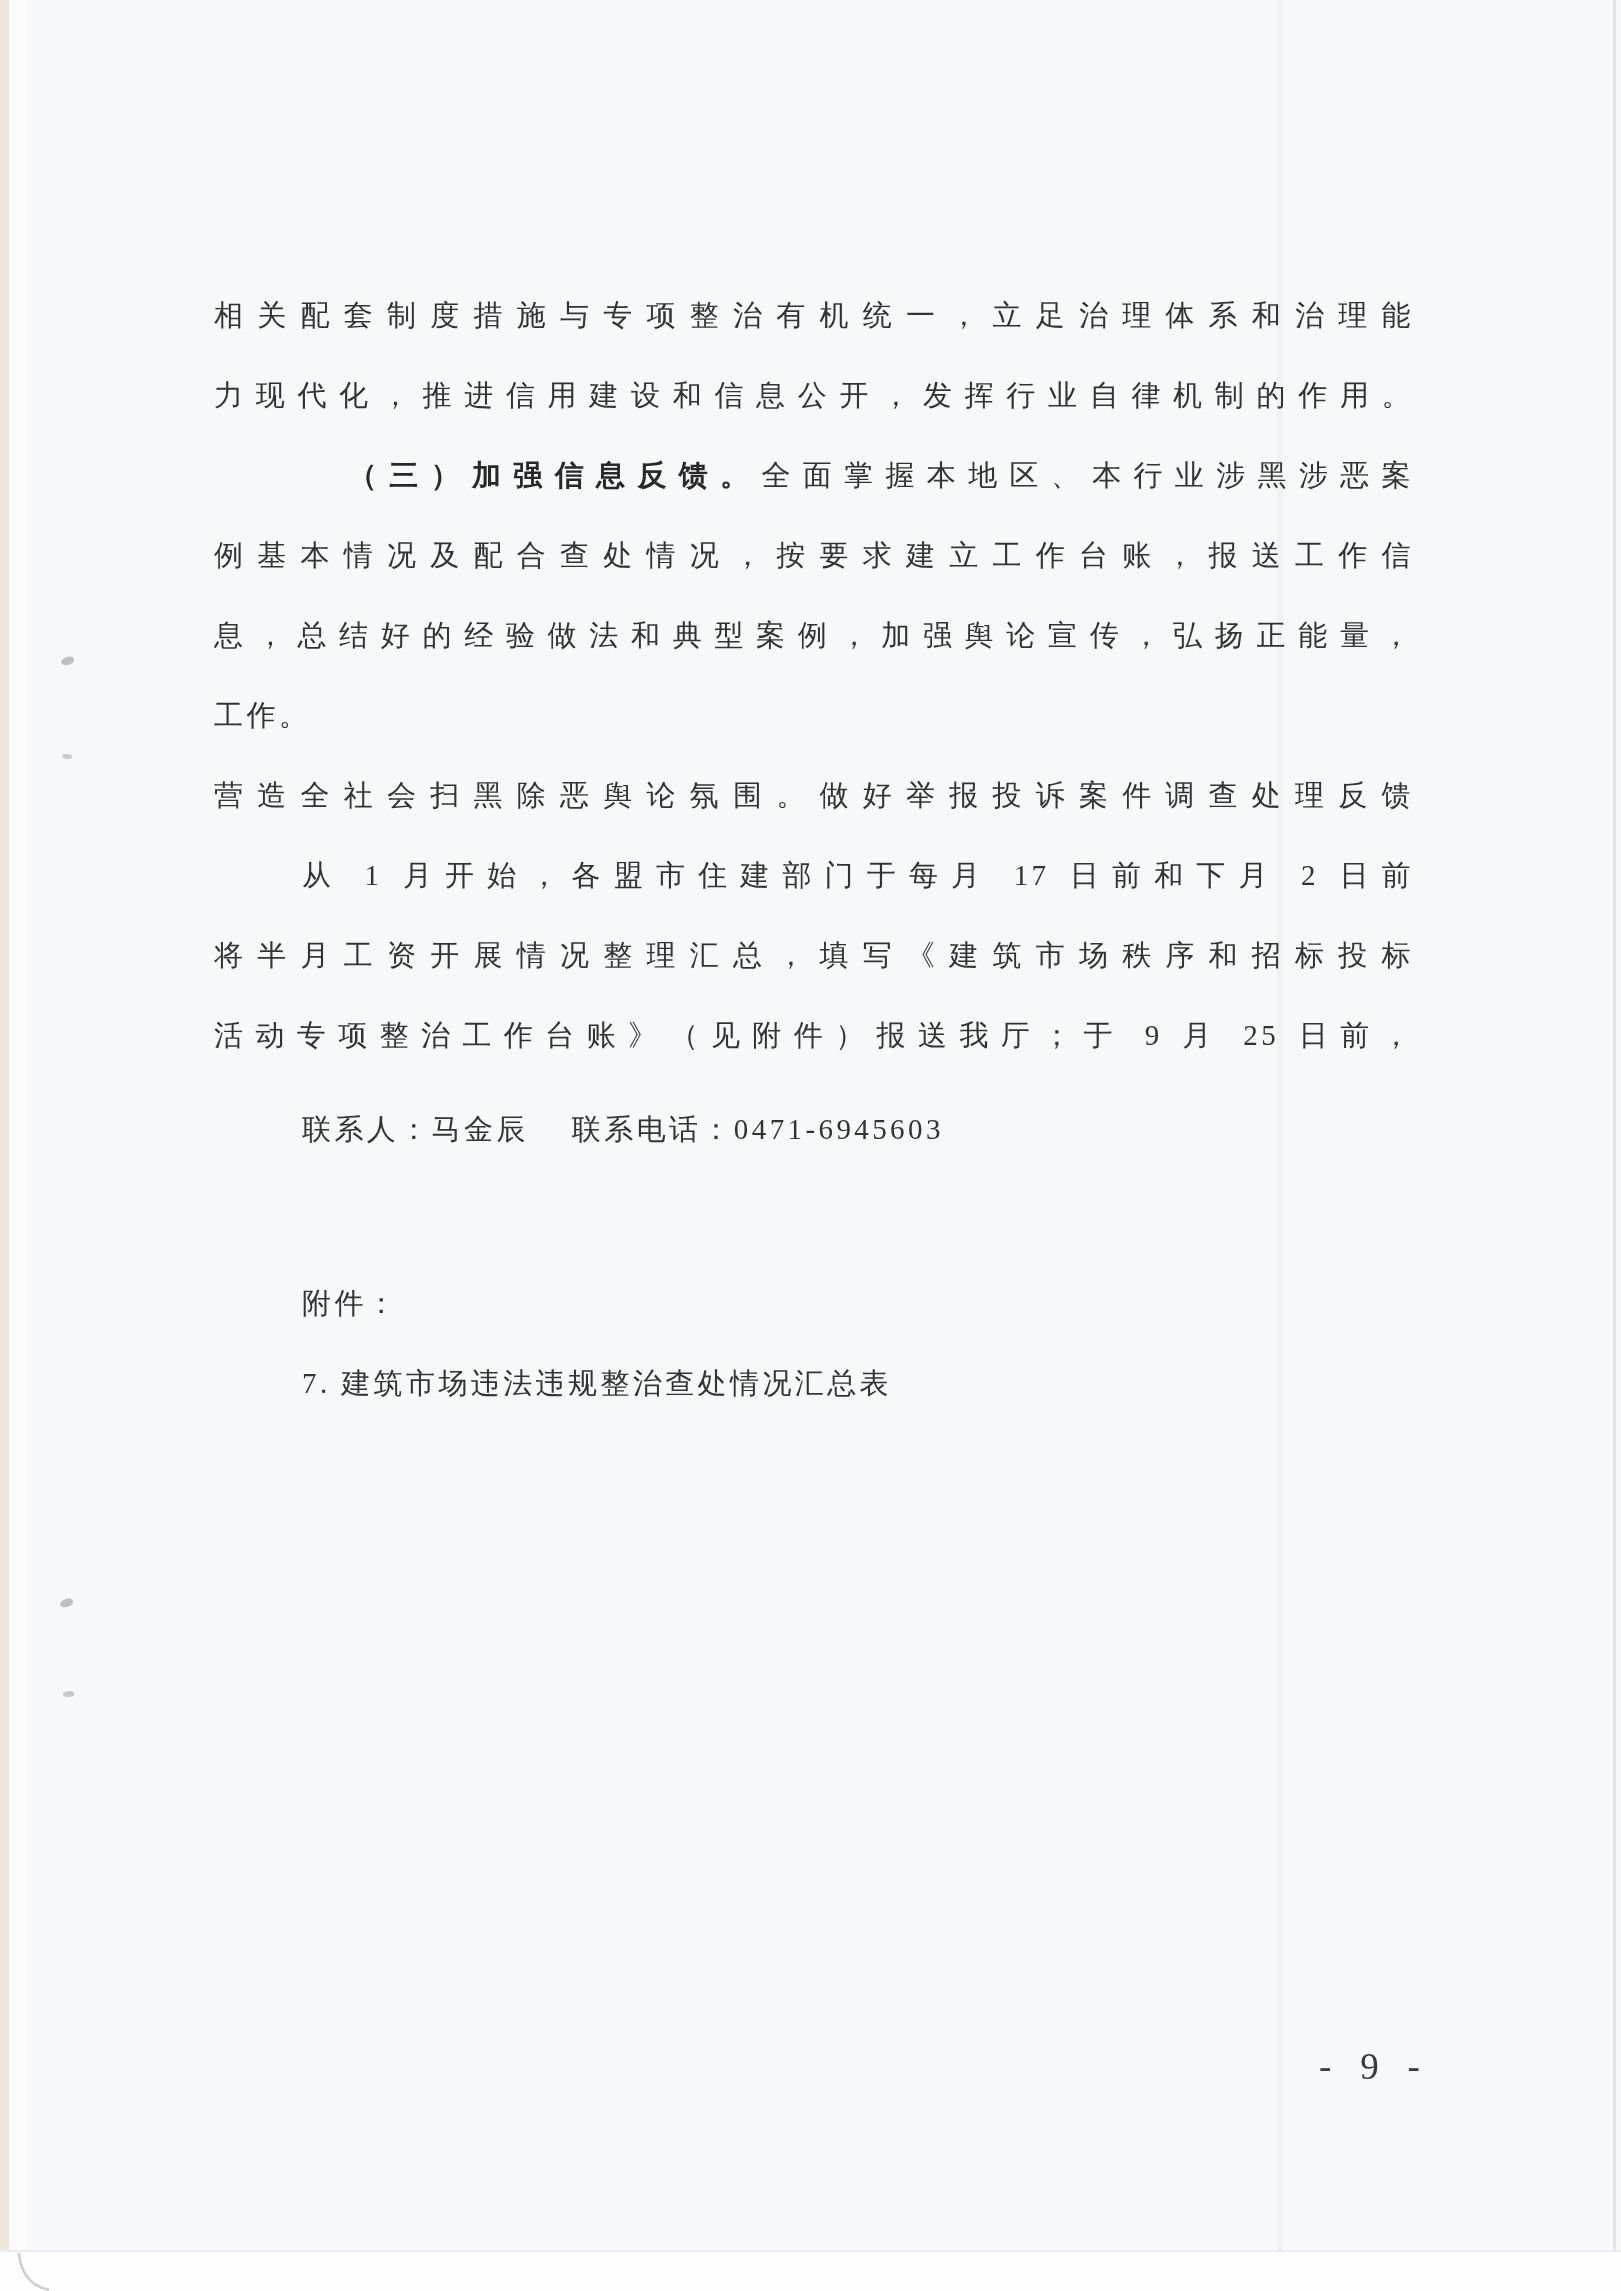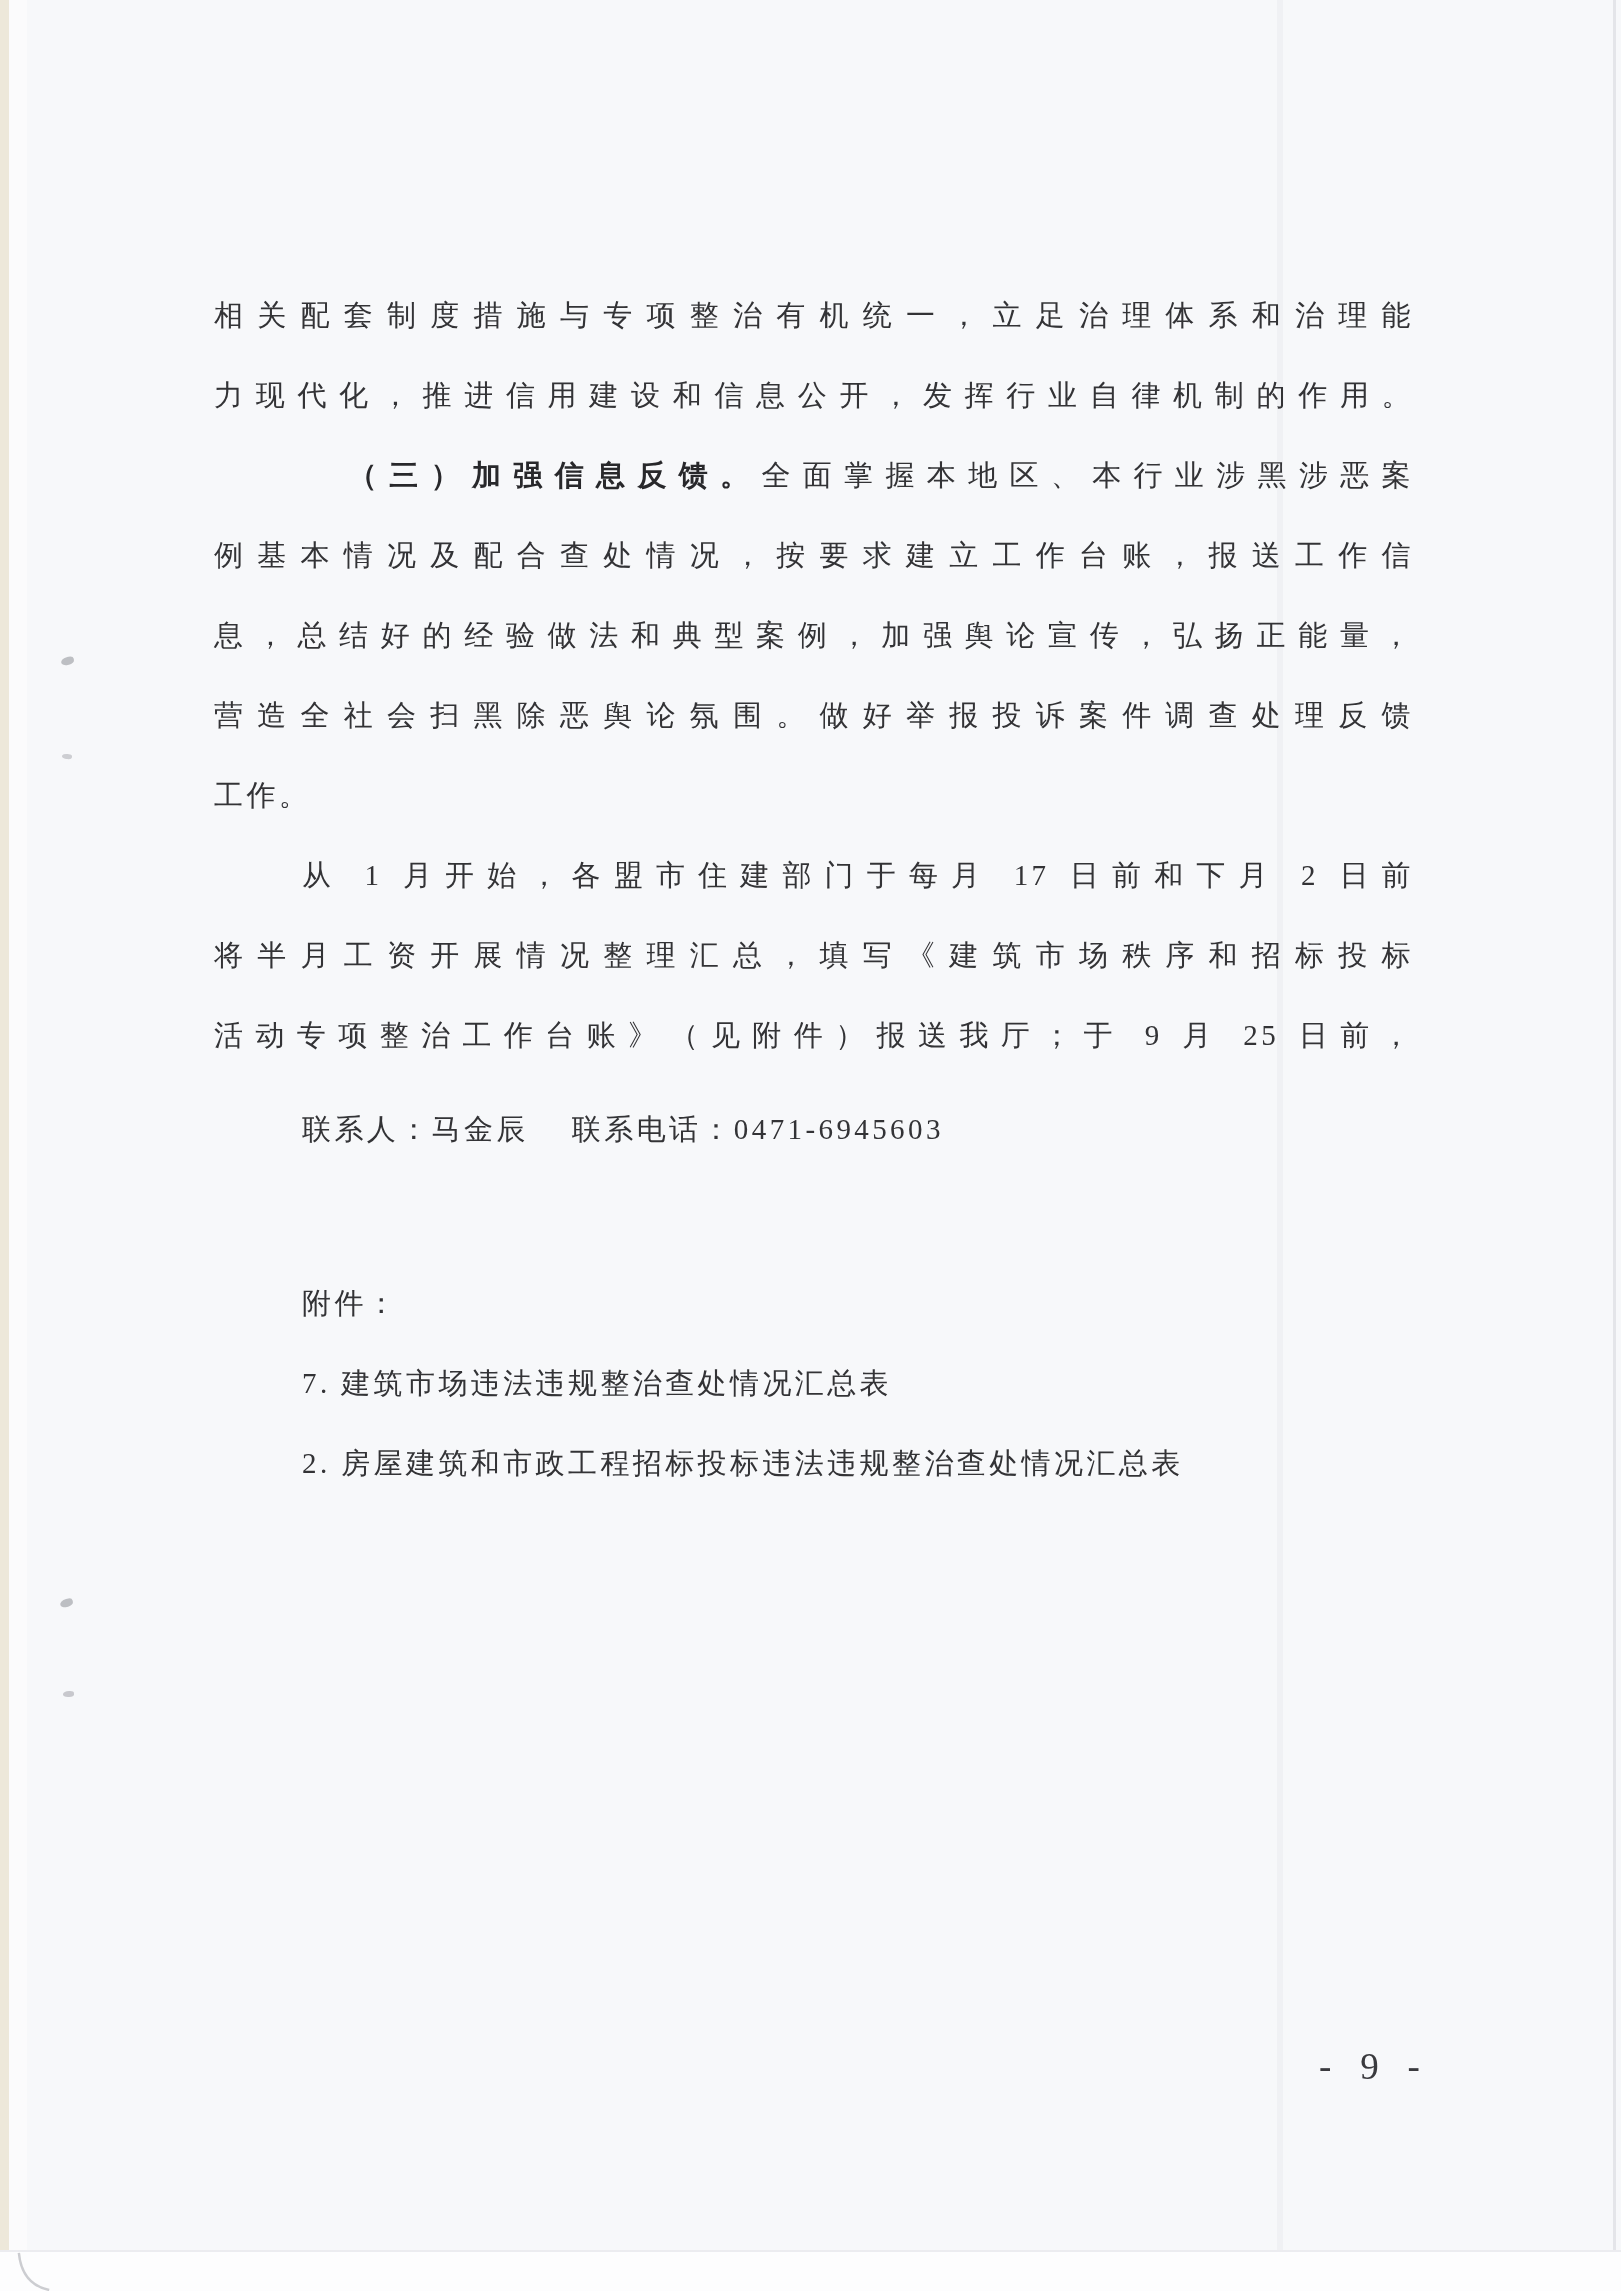--- a/index.html
+++ b/index.html
@@ -112,32 +112,31 @@
 
 <div class="doc-body" id="doc-body">
     <div id="sec-para-carryover">
       <div class="line justify">相关配套制度措施与专项整治有机统一，立足治理体系和治理能</div>
       <div class="line justify">力现代化，推进信用建设和信息公开，发挥行业自律机制的作用。</div>
     </div>
     <div id="sec-para-feedback">
       <div class="line justify indent"><b>（三）加强信息反馈。</b>全面掌握本地区、本行业涉黑涉恶案</div>
       <div class="line justify">例基本情况及配合查处情况，按要求建立工作台账，报送工作信</div>
       <div class="line justify">息，总结好的经验做法和典型案例，加强舆论宣传，弘扬正能量，</div>
+      <div class="line">工作。</div>
       <div class="line justify">营造全社会扫黑除恶舆论氛围。做好举报投诉案件调查处理反馈</div>
-      <div class="line">工作。</div>
     </div>
     <div id="sec-para-schedule">
       <div class="line justify indent">从 1 月开始，各盟市住建部门于每月 17 日前和下月 2 日前</div>
       <div class="line justify">将半月工资开展情况整理汇总，填写《建筑市场秩序和招标投标</div>
       <div class="line justify">活动专项整治工作台账》（见附件）报送我厅；于 9 月 25 日前，</div>
     </div>
     <div id="sec-contact">
       <div class="line indent">联系人：马金辰　 联系电话：0471-6945603</div>
     </div>
     <div id="sec-attachments">
       <div class="line indent">附件：</div>
       <div class="line indent">7. 建筑市场违法违规整治查处情况汇总表</div>
-      <div class="line indent">2. 房屋建筑和市政工程招标投标违法违规整治查处情况汇总表</div>
     </div>
   </div>
 
 <div class="page-number">- 9 -</div>
 
 
 </body></html>

